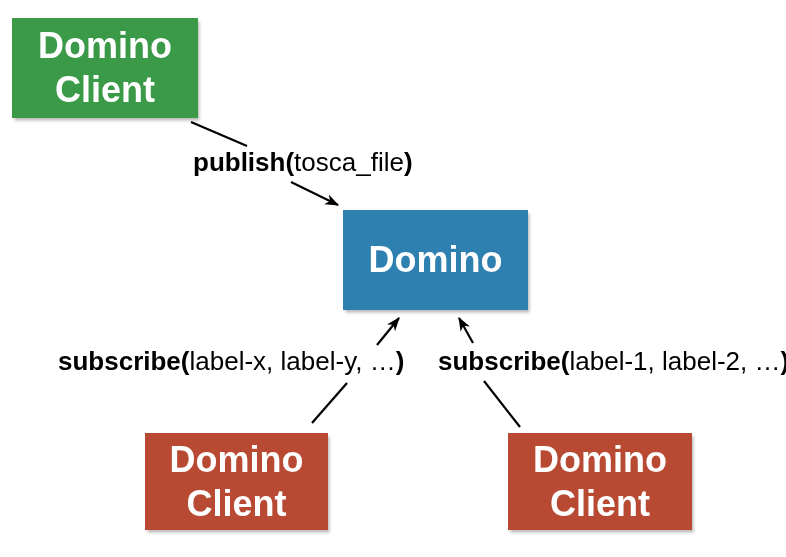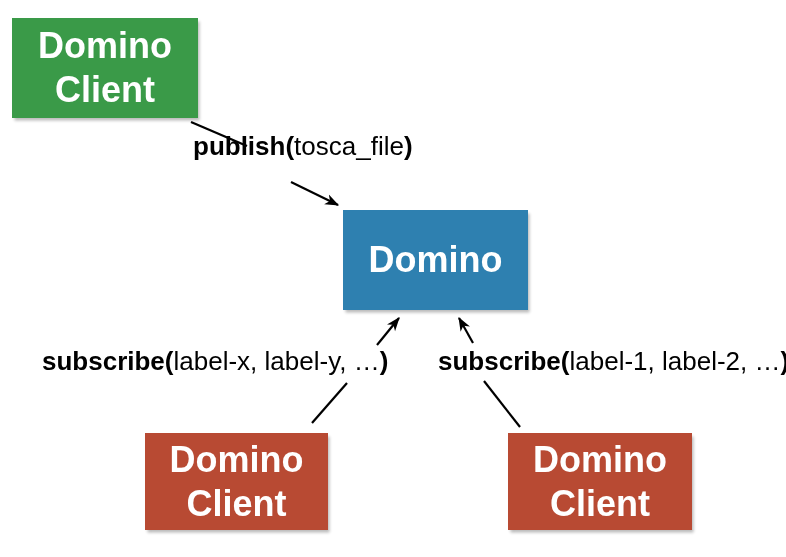--- a/index.html
+++ b/index.html
@@ -45,22 +45,22 @@
   .node-client-bl     { left: 145px; top: 433px; width: 183px; height: 97px; }
   .node-client-br     { left: 508px; top: 433px; width: 184px; height: 97px; }
   .edge-label {
     position: absolute;
     font-size: 26px;
     line-height: 30px;
     color: #000000;
     white-space: nowrap;
   }
   .edge-label .b { font-weight: bold; }
-  .label-publish   { left: 193px; top: 131px; }
-  .label-sub-left  { left: 42px;  top: 346px; }
+  .label-publish   { left: 193px; top: 147px; }
+  .label-sub-left  { left: 58px;  top: 346px; }
   .label-sub-right { left: 438px; top: 346px; }
 </style>
 </head>
 <body>
 
 <div class="canvas">
 
   <svg class="arrow-layer" viewBox="0 0 786 557" xmlns="http://www.w3.org/2000/svg" aria-hidden="true">
     <defs>
       <marker id="ah" viewBox="0 0 12 10" refX="11" refY="5" markerWidth="14" markerHeight="12" orient="auto" markerUnits="userSpaceOnUse">

